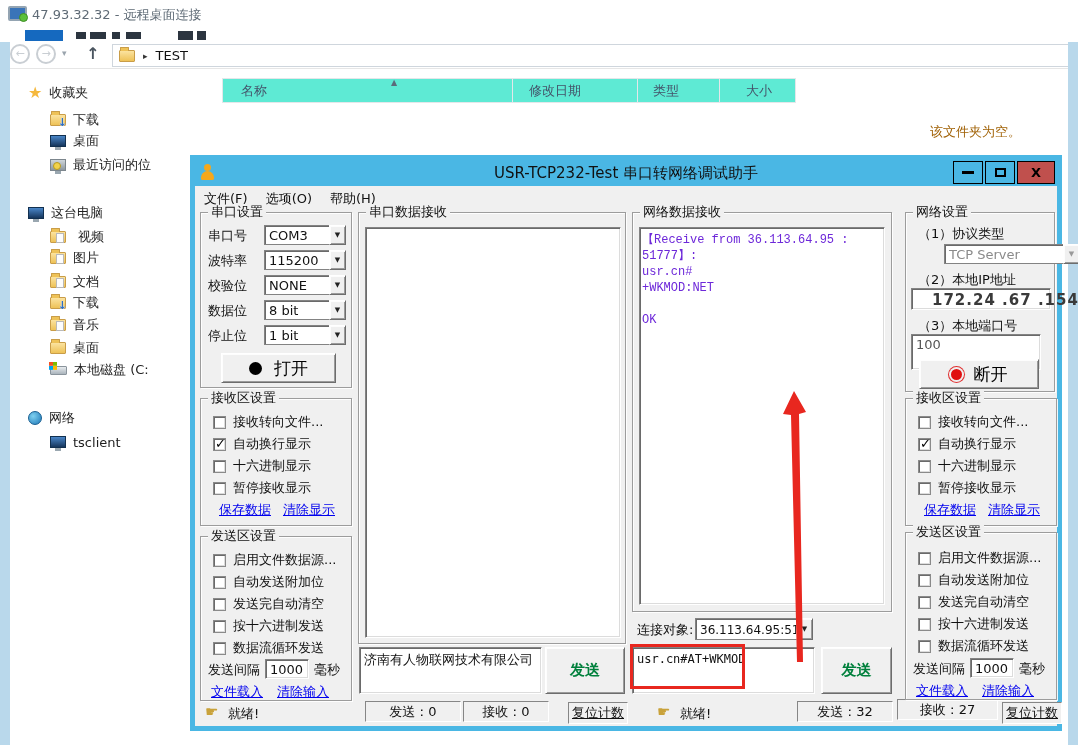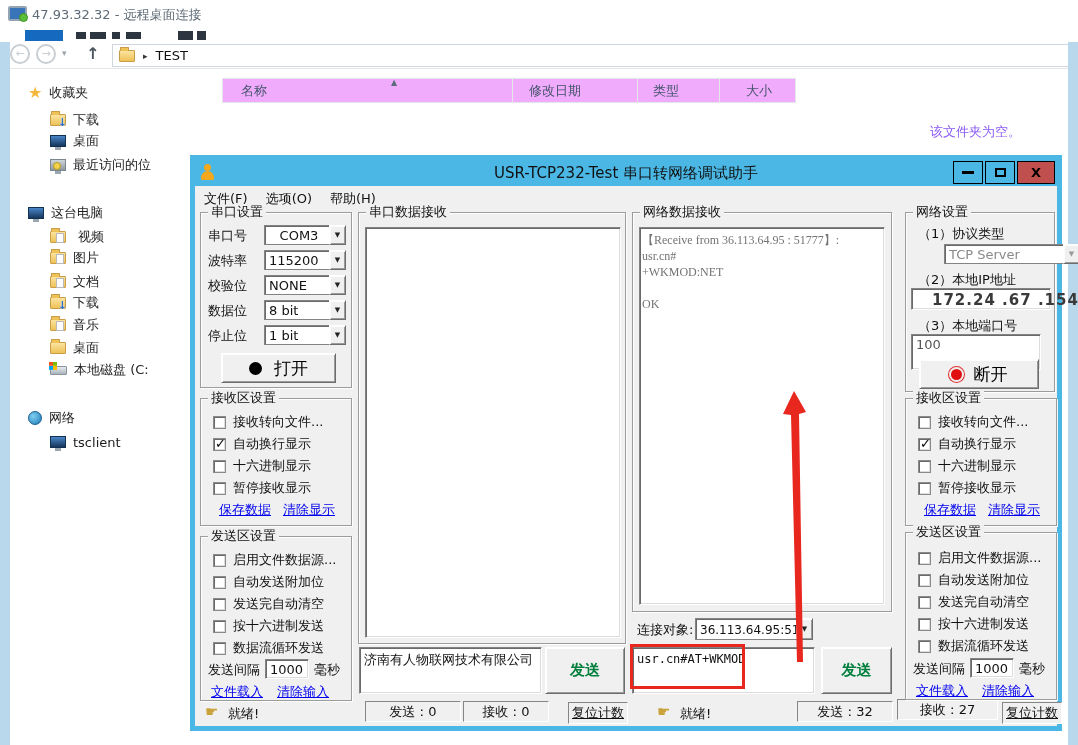--- a/index.html
+++ b/index.html
@@ -10,21 +10,21 @@
 .rdp-bar{left:0;top:0;width:1078px;height:28px;background:#fff;}
 .rdp-title{position:absolute;left:32px;top:6px;color:#5f6b76;font-size:13px;white-space:nowrap;}
 .icon-rdp{position:absolute;left:8px;top:6px;width:19px;height:15px;background:#3a74b8;border:2px solid #94a4b2;border-radius:2px;}
 .icon-rdp::after{content:"";position:absolute;right:-3px;bottom:-3px;width:7px;height:7px;background:#5bbf3a;border-radius:50%;border:1px solid #3f8f26;}
 .edge{background:#b9d8eb;}
 .ribbon{left:0;top:28px;width:1078px;height:14px;background:#fff;overflow:hidden;}
 .frag{position:absolute;background:#2c3540;}
 .navbar{left:0;top:42px;width:1078px;height:27px;background:#fff;border-bottom:1px solid #e6e6e6;}
 .navcircle{position:absolute;width:20px;height:20px;border:2px solid #c9ced3;border-radius:50%;color:#c9ced3;font-size:11px;line-height:16px;text-align:center;}
 .addr{position:absolute;left:112px;top:2px;width:962px;height:23px;border:1px solid #cfd6dd;background:#fff;display:flex;align-items:center;gap:8px;padding-left:6px;}
-.hdr{position:absolute;left:222px;top:78px;height:25px;display:flex;border:1px solid #e4e7ea;border-right:none;background:#f0abfc;}
+.hdr{position:absolute;left:222px;top:78px;height:25px;display:flex;border:1px solid #e4e7ea;border-right:none;background:#5eead4;}
 .hdr-col{height:23px;border-right:1px solid #e4e7ea;display:flex;align-items:center;color:#44546a;position:relative;}
 .side-item{position:absolute;display:flex;align-items:center;gap:7px;color:#1e1e1e;white-space:nowrap;height:18px;}
 
 .icon-star{color:#f5b83d;font-size:16px;line-height:14px;}
 .icon-folder{display:inline-block;width:16px;height:12px;background:linear-gradient(#fbe3a0,#eec257);border:1px solid #c99d48;border-radius:1px;position:relative;flex:0 0 auto;}
 .icon-folder::before{content:"";position:absolute;top:-4px;left:0;width:7px;height:3px;background:#eec257;border:1px solid #c99d48;border-bottom:none;border-radius:1px 1px 0 0;}
 .icon-folder.dl::after{content:"↓";position:absolute;right:-2px;bottom:-4px;color:#2f6fc4;font-weight:bold;font-size:11px;text-shadow:0 0 1px #fff,0 0 1px #fff;}
 .icon-folder.card::after{content:"";position:absolute;right:1px;top:1px;width:6px;height:8px;background:#fdfdfd;border:1px solid #b9b9b9;}
 .icon-monitor{display:inline-block;width:16px;height:12px;background:linear-gradient(#4a86c8,#16365c);border:1px solid #12304f;position:relative;flex:0 0 auto;}
 .icon-monitor::after{content:"";position:absolute;left:4px;bottom:-4px;width:6px;height:3px;background:#9aa7b0;}
@@ -53,21 +53,21 @@
 .fieldrow{position:absolute;display:flex;align-items:center;font-size:13px;}
 .combo{position:absolute;display:flex;height:20px;}
 .combo-val{flex:1;background:#fff;border:1px solid #838383;border-right:none;box-shadow:inset 1px 1px 0 #6a6a6a;font-size:13px;padding:2px 0 0 4px;white-space:nowrap;overflow:hidden;}
 .combo-btn{width:17px;font-size:7px;color:#222;}
 .cbrow{position:absolute;display:flex;align-items:center;gap:7px;font-size:13px;white-space:nowrap;}
 .cb{width:13px;height:13px;background:#fff;border:1px solid #8a8a8a;box-shadow:inset 1px 1px 0 #6a6a6a,inset -1px -1px 0 #dcdcdc;position:relative;flex:0 0 auto;}
 .cb.checked::after{content:"✓";position:absolute;left:1px;top:-3px;font-size:13px;font-weight:bold;color:#000;}
 .link{color:#0000ee;text-decoration:underline;font-size:13px;cursor:pointer;white-space:nowrap;}
 .spanel{position:absolute;height:21px;border:1px solid #868686;border-right-color:#fff;border-bottom-color:#fff;display:flex;align-items:center;justify-content:center;font-size:13px;background:#f0f0f0;}
 .reset{position:absolute;font-size:13px;text-decoration:underline;padding:1px 3px;background:#f0f0f0;border:1px solid #868686;border-right-color:#fff;border-bottom-color:#fff;white-space:nowrap;cursor:pointer;}
-.rxtext{font-family:Liberation Serif, serif;font-size:12px;line-height:16px;white-space:pre-wrap;color:#737373;}
+.rxtext{font-family:Liberation Mono, monospace;font-size:12px;line-height:16px;white-space:pre-wrap;color:#6d28d9;}
 .bigbtn-label{font-size:17px;color:#000;}
 .dot-black{width:13px;height:13px;border-radius:50%;background:#000;margin-right:12px;}
 .dot-red{width:11px;height:11px;border-radius:50%;background:#e01010;margin-right:12px;box-shadow:0 0 0 2px #f0f0f0,0 0 0 3px #e03030;}
 .send-green{font-size:15px;font-weight:bold;color:#00803c;}
 .hand{color:#c9a23a;font-size:15px;}
 
 .red-box{position:absolute;left:630px;top:644px;width:115px;height:45px;border:3px solid #e8271f;z-index:50;}
 .arrow-svg{position:absolute;left:765px;top:375px;z-index:50;}
 </style>
 </head>
@@ -112,21 +112,21 @@
       <span>修改日期</span>
     </div>
   <div class="hdr-col" style="width:82px;padding-left:15px;">
       <span>类型</span>
     </div>
   <div class="hdr-col" style="width:76px;padding-left:26px;">
       <span>大小</span>
     </div>
 </div>
 
-<span class="abs" style="left:930px;top:123px;color:#8b5cf6;">该文件夹为空。</span>
+<span class="abs" style="left:930px;top:123px;color:#a16207;">该文件夹为空。</span>
 
 <div class="side-item" style="left:28px;top:84px;">
   <span class="icon-star">★</span>
   <span>收藏夹</span>
 </div>
 <div class="side-item" style="left:50px;top:111px;">
   <span class="icon-folder dl"></span>
   <span>下载</span>
 </div>
 <div class="side-item" style="left:50px;top:132px;">
@@ -200,21 +200,21 @@
   </div>
   <div class="menubar">
     <span>文件(F)</span>
     <span>选项(O)</span>
     <span>帮助(H)</span>
   </div>
 
   <div class="gb" style="left:5px;top:52px;width:152px;height:176px;">
     <span class="gbt">串口设置</span>
     <span class="fieldrow" style="left:7px;top:14px;">串口号</span>
-    <div class="combo" style="left:63px;top:12px;width:82px;text-align:center;">
+    <div class="combo" style="left:63px;top:12px;width:82px;">
       <span class="combo-val">COM3</span>
       <span class="combo-btn btn3d">▼</span>
     </div>
     <span class="fieldrow" style="left:7px;top:39px;">波特率</span>
     <div class="combo" style="left:63px;top:37px;width:82px;">
       <span class="combo-val">115200</span>
       <span class="combo-btn btn3d">▼</span>
     </div>
     <span class="fieldrow" style="left:7px;top:64px;">校验位</span>
     <div class="combo" style="left:63px;top:62px;width:82px;">

